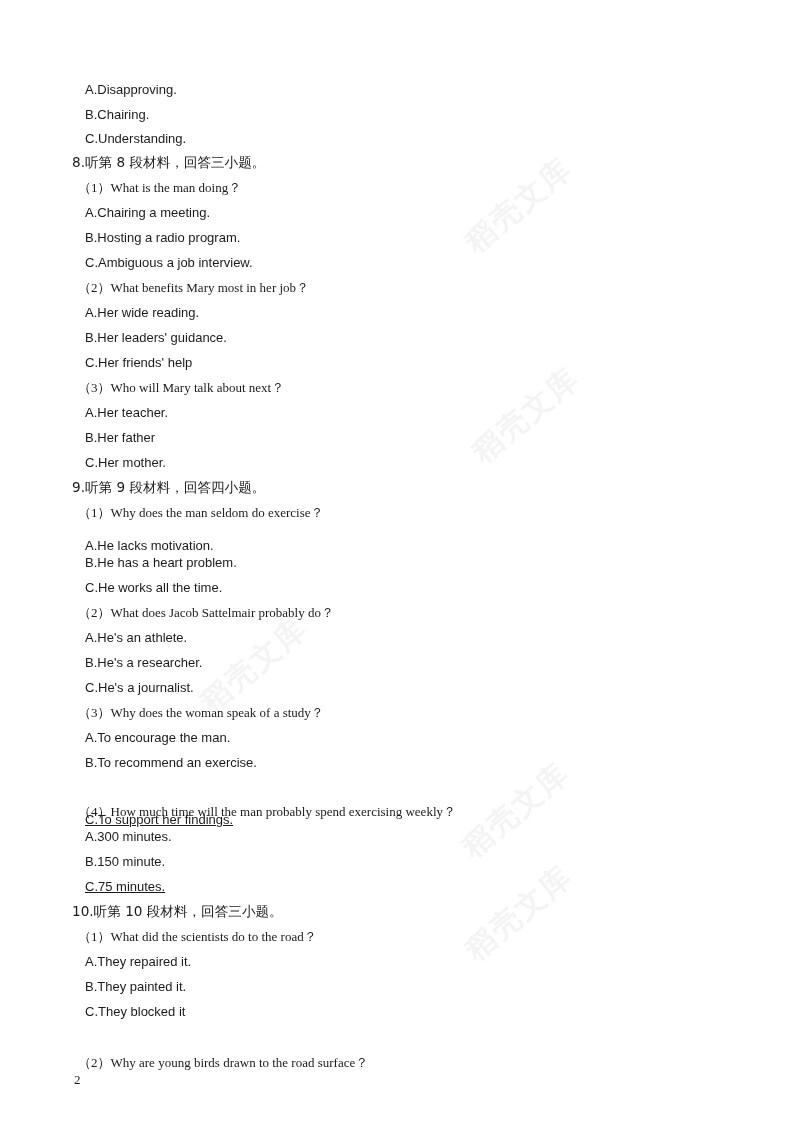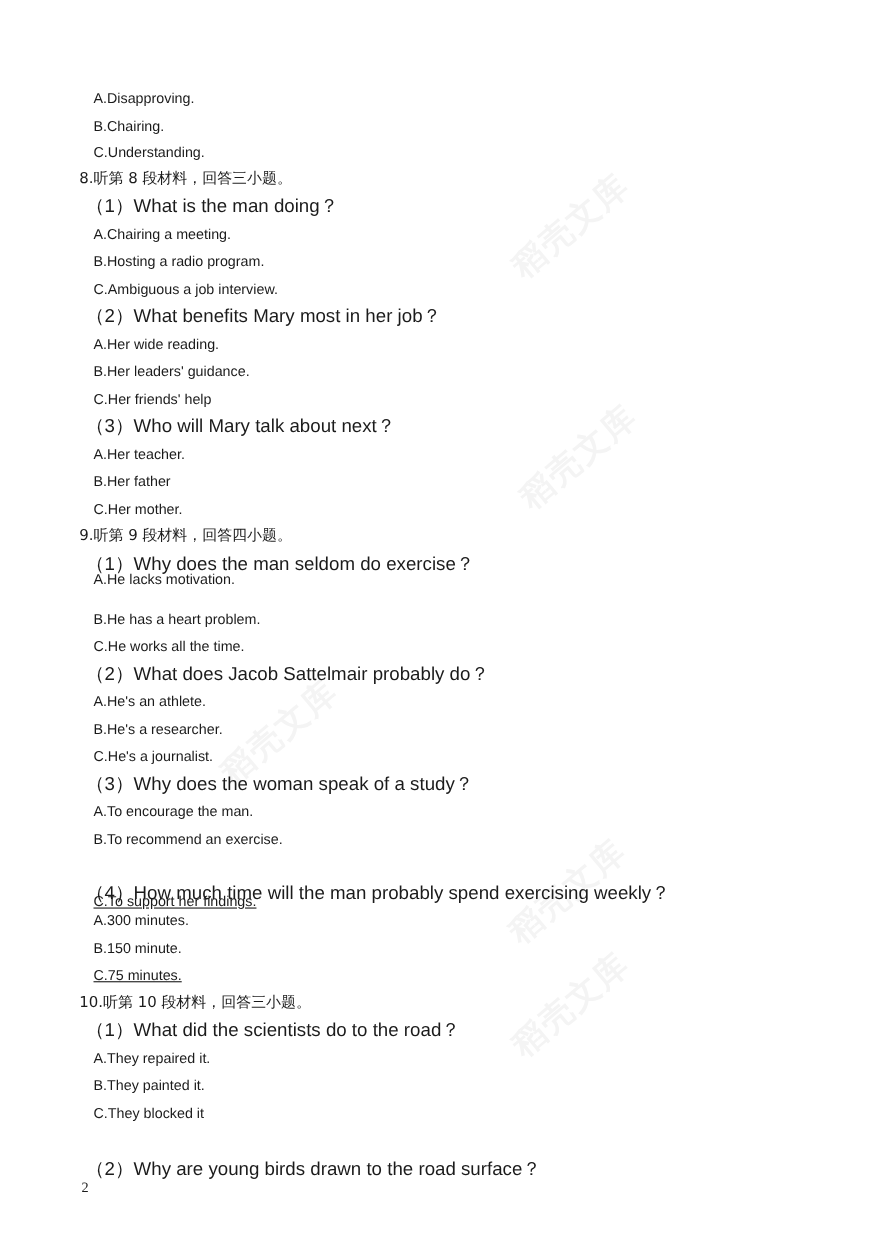--- a/index.html
+++ b/index.html
@@ -55,22 +55,22 @@
 
   
   .line.heading {
     left: 72px;
     font-size: 13.6px;
     font-family: "DejaVu Sans", "Liberation Sans", sans-serif;
   }
   
   .line.question {
     left: 78px;
-    font-size: 17px;
-    font-family: Liberation Sans, sans-serif;
+    font-size: 13px;
+    font-family: Liberation Serif, serif;
   }
   
   .line.option {
     left: 85px;
     font-size: 13px;
   }
 
   .page-number {
     position: absolute;
     left: 74px;
@@ -106,21 +106,21 @@
       <div class="line question" style="top: 281px;">（2）What benefits Mary most in her job？</div>
       <div class="line option" style="top: 306px;">A.Her wide reading.</div>
       <div class="line option" style="top: 331px;">B.Her leaders' guidance.</div>
       <div class="line option" style="top: 356px;">C.Her friends' help</div>
       <div class="line question" style="top: 381px;">（3）Who will Mary talk about next？</div>
       <div class="line option" style="top: 406px;">A.Her teacher.</div>
       <div class="line option" style="top: 431px;">B.Her father</div>
       <div class="line option" style="top: 456px;">C.Her mother.</div>
       <div class="line heading" style="top: 480px;">9.听第 9 段材料，回答四小题。</div>
       <div class="line question" style="top: 506px;">（1）Why does the man seldom do exercise？</div>
-      <div class="line option" style="top: 520px; text-align: center;">A.He lacks motivation.</div>
+      <div class="line option" style="top: 539px; text-align: center;">A.He lacks motivation.</div>
       <div class="line option" style="top: 556px;">B.He has a heart problem.</div>
       <div class="line option" style="top: 581px;">C.He works all the time.</div>
       <div class="line question" style="top: 606px; text-align: right;">（2）What does Jacob Sattelmair probably do？</div>
       <div class="line option" style="top: 631px;">A.He's an athlete.</div>
       <div class="line option" style="top: 656px;">B.He's a researcher.</div>
       <div class="line option" style="top: 681px;">C.He's a journalist.</div>
       <div class="line question" style="top: 706px;">（3）Why does the woman speak of a study？</div>
       <div class="line option" style="top: 731px;">A.To encourage the man.</div>
       <div class="line option" style="top: 756px;">B.To recommend an exercise.</div>
       <div class="line option" style="top: 813px; text-decoration: underline;">C.To support her findings.</div>

